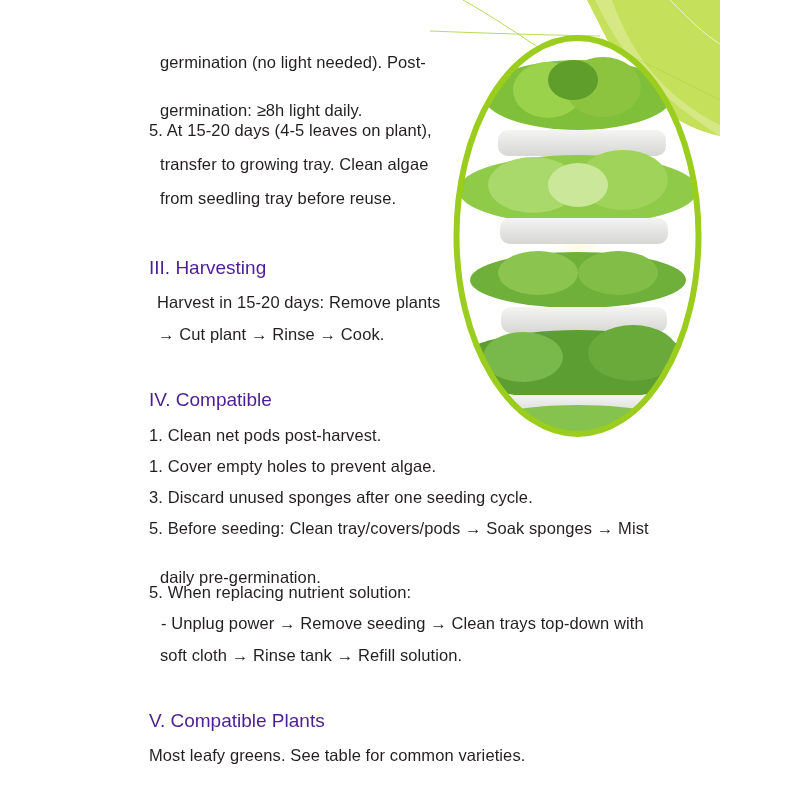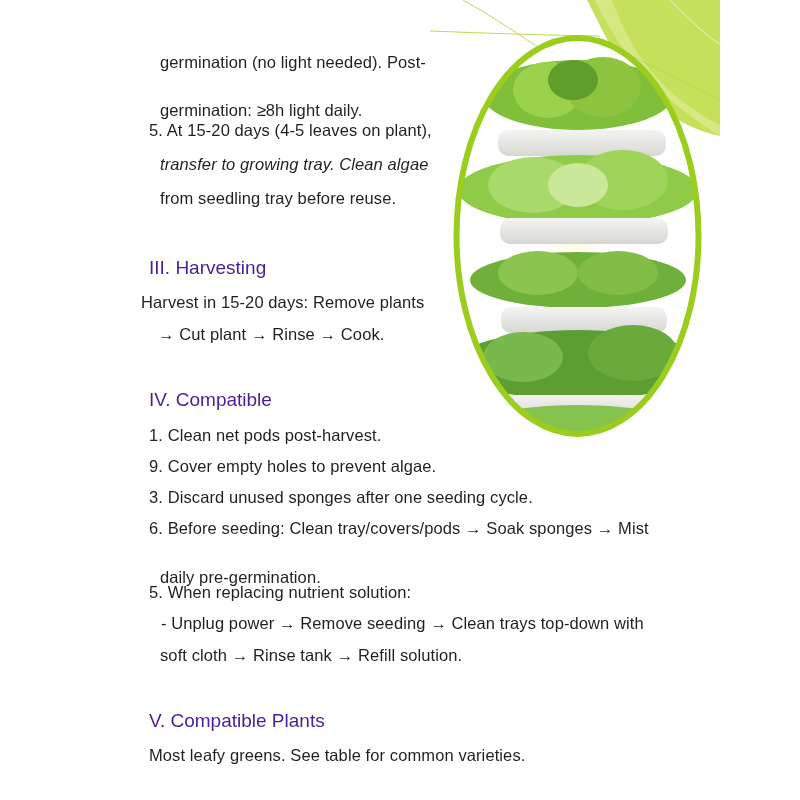--- a/index.html
+++ b/index.html
@@ -65,31 +65,31 @@
 
       <ellipse cx="125" cy="395" rx="110" ry="25" fill="#86c24e"></ellipse>
     </g>
     <ellipse cx="124.5" cy="201" rx="121" ry="198" fill="none" stroke="#9acd1e" stroke-width="6"></ellipse>
   </svg>
 </div>
 
 <div class="line" style="left:160px; top:52px;">germination (no light needed). Post-</div>
 <div class="line" style="left:160px; top:86px;margin-top:14px;">germination: ≥8h light daily.</div>
 <div class="line" style="left:149px; top:120px;">5. At 15-20 days (4-5 leaves on plant),</div>
-<div class="line" style="left:160px; top:154px;font-style:italic;">transfer to growing tray. Clean algae</div>
+<div class="line" style="left:160px; top:154px;">transfer to growing tray. Clean algae</div>
 <div class="line" style="left:160px; top:188px;text-align:right;">from seedling tray before reuse.</div>
 
 <div class="h" style="top:257px;">III. Harvesting</div>
-<div class="line" style="left:141px; top:292px;">Harvest in 15-20 days: Remove plants</div>
+<div class="line" style="left:157px; top:292px;">Harvest in 15-20 days: Remove plants</div>
 <div class="line" style="left:158px; top:324px;">→ Cut plant → Rinse → Cook.</div>
 
 <div class="h" style="top:389px;">IV. Compatible</div>
 <div class="line" style="left:149px; top:425px;">1. Clean net pods post-harvest.</div>
-<div class="line" style="left:149px; top:456px;">9. Cover empty holes to prevent algae.</div>
+<div class="line" style="left:149px; top:456px;">1. Cover empty holes to prevent algae.</div>
 <div class="line" style="left:149px; top:487px;">3. Discard unused sponges after one seeding cycle.</div>
-<div class="line" style="left:149px; top:518px;">6. Before seeding: Clean tray/covers/pods → Soak sponges → Mist</div>
+<div class="line" style="left:149px; top:518px;">5. Before seeding: Clean tray/covers/pods → Soak sponges → Mist</div>
 <div class="line" style="left:160px; top:567px;">daily pre-germination.</div>
 <div class="line" style="left:149px; top:582px;">5. When replacing nutrient solution:</div>
 <div class="line" style="left:161px; top:613px;">- Unplug power → Remove seeding → Clean trays top-down with</div>
 <div class="line" style="left:160px; top:645px;text-align:center;">soft cloth → Rinse tank → Refill solution.</div>
 
 <div class="h" style="top:710px;">V. Compatible Plants</div>
 <div class="line" style="left:149px; top:745px;">Most leafy greens. See table for common varieties.</div>
 
 </body></html>

